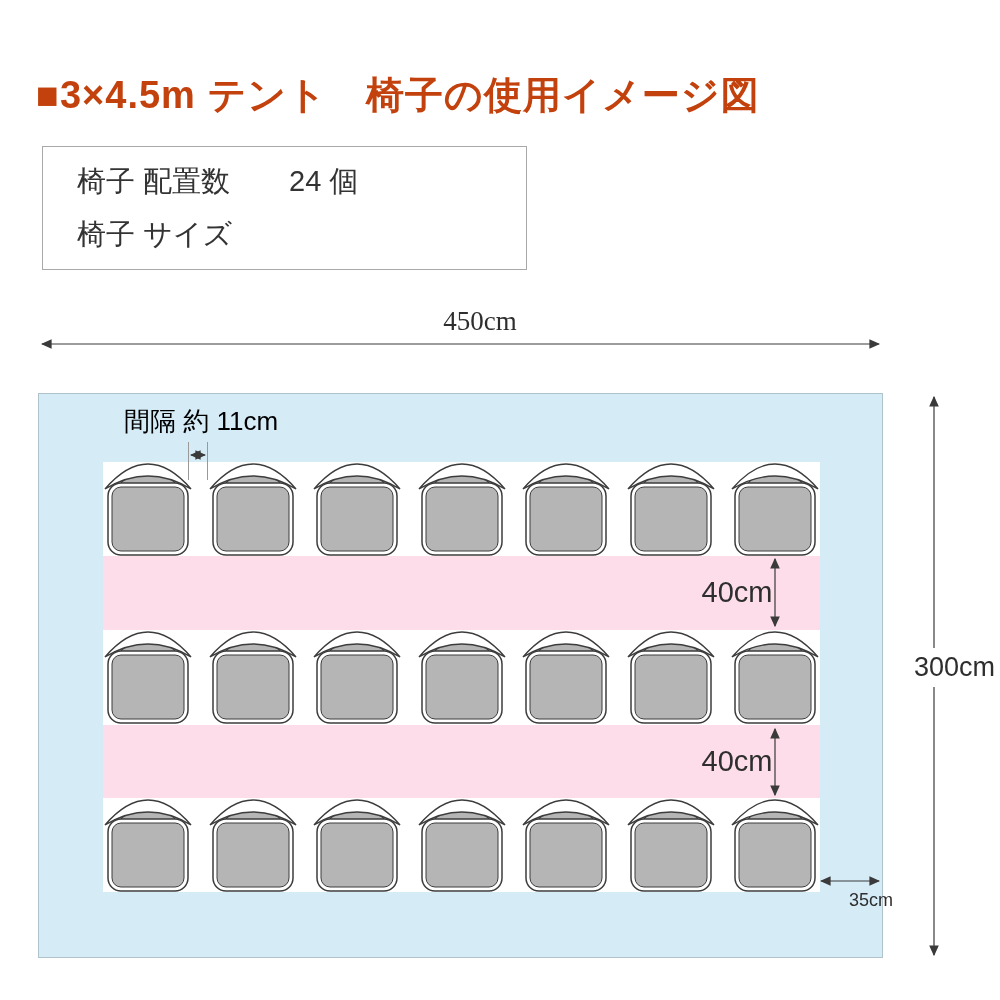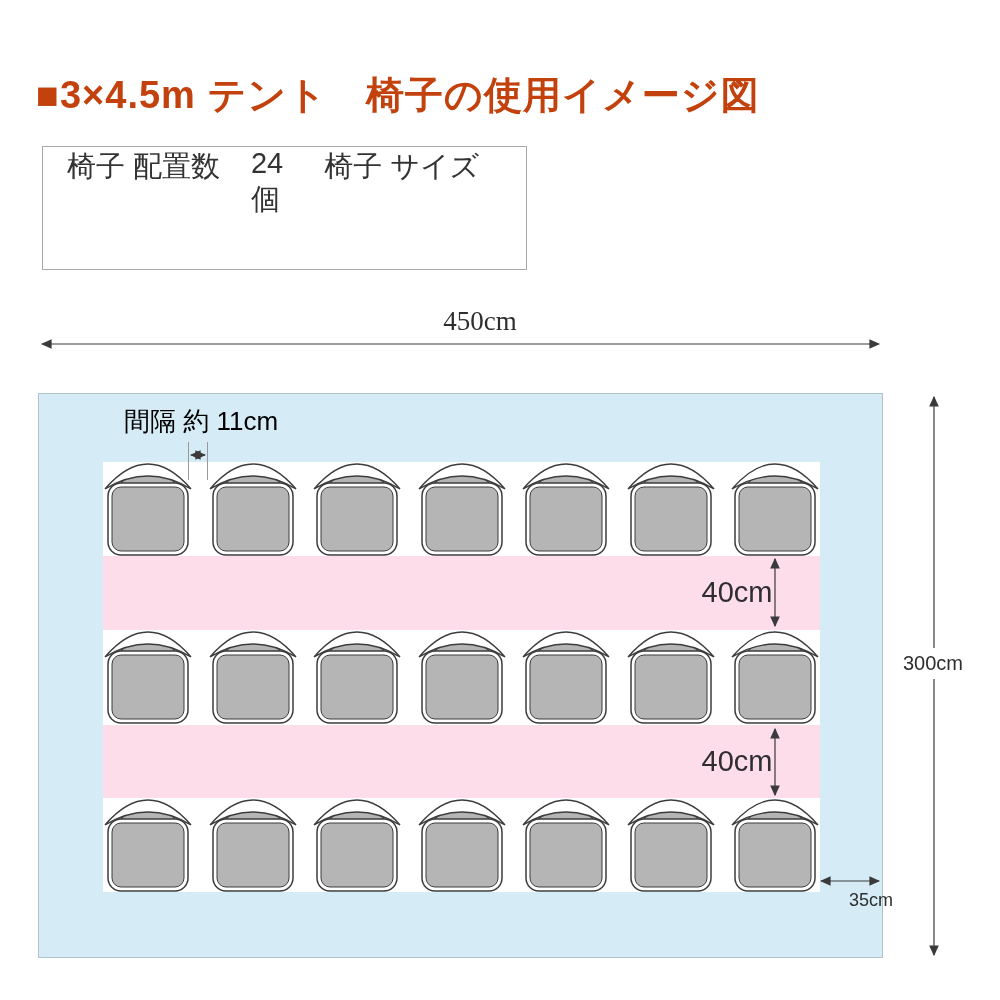--- a/index.html
+++ b/index.html
@@ -4,21 +4,21 @@
 <style>
   html,body{margin:0;padding:0;background:#fff;width:1000px;height:1000px;
     font-family:"Liberation Sans","DejaVu Sans",sans-serif;}
   .stage{position:relative;width:1000px;height:1000px;overflow:hidden;background:#fff;}
 
   .title{position:absolute;left:36px;top:70px;font-size:38px;font-weight:bold;
     color:#c2410c;letter-spacing:1px;white-space:nowrap;}
 
   .info-box{position:absolute;left:42px;top:146px;width:485px;height:124px;
     border:1px solid #a9a9a9;background:#fff;box-sizing:border-box;
-    display:flex;flex-direction:row;justify-content:center;gap:13px;padding-left:34px;}
+    display:flex;flex-direction:column;justify-content:center;gap:13px;padding-left:34px;}
   .info-row{display:flex;font-size:29px;color:#333;}
   .info-label{width:212px;}
   .info-value{}
 
   .tent{position:absolute;left:38px;top:393px;width:845px;height:565px;
     background:var(--tent,#d5ecf7);border:1px solid #afc3cd;box-sizing:border-box;}
   .strips{position:absolute;left:64px;top:-1px;width:717px;height:565px;}
   .band{position:absolute;left:0;width:717px;}
   .band.white{background:#fff;}
   .band.pink{background:var(--aisle,#fcdde9);}
@@ -27,21 +27,21 @@
   .band.row2{top:237px;height:95px;}
   .band.gap2{top:332px;height:73px;}
   .band.row3{top:405px;height:94px;}
   .chair-row{display:flex;justify-content:space-between;align-items:flex-start;height:100%;}
   .chair{width:90px;height:94px;display:block;}
 
   .dim-overlay{position:absolute;left:0;top:0;width:1000px;height:1000px;pointer-events:none;}
 
   .dim-label{position:absolute;color:#2e2e2e;white-space:nowrap;}
   .lbl-450{left:380px;top:306px;width:200px;text-align:center;font-size:27px;font-family:Liberation Serif, serif;}
-  .lbl-300{left:903px;top:648px;width:92px;text-align:left;font-size:20px;
+  .lbl-300{left:903px;top:648px;width:92px;text-align:right;font-size:27px;
     background:#fff;padding:4px 0;}
   .lbl-40a{left:697px;top:576px;width:80px;text-align:center;font-size:29px;}
   .lbl-40b{left:697px;top:745px;width:80px;text-align:center;font-size:29px;}
   .lbl-35{left:809px;top:890px;width:84px;text-align:right;font-size:18px;}
   .lbl-gap{left:124px;top:404px;font-size:26px;color:#000000;}
 
   line.dim{stroke:var(--dimension,#3a3a3a);stroke-width:1.2;}
   line.tick{stroke:#999;stroke-width:1;}
   .mk{fill:var(--dimension,#3a3a3a);}
 </style>

